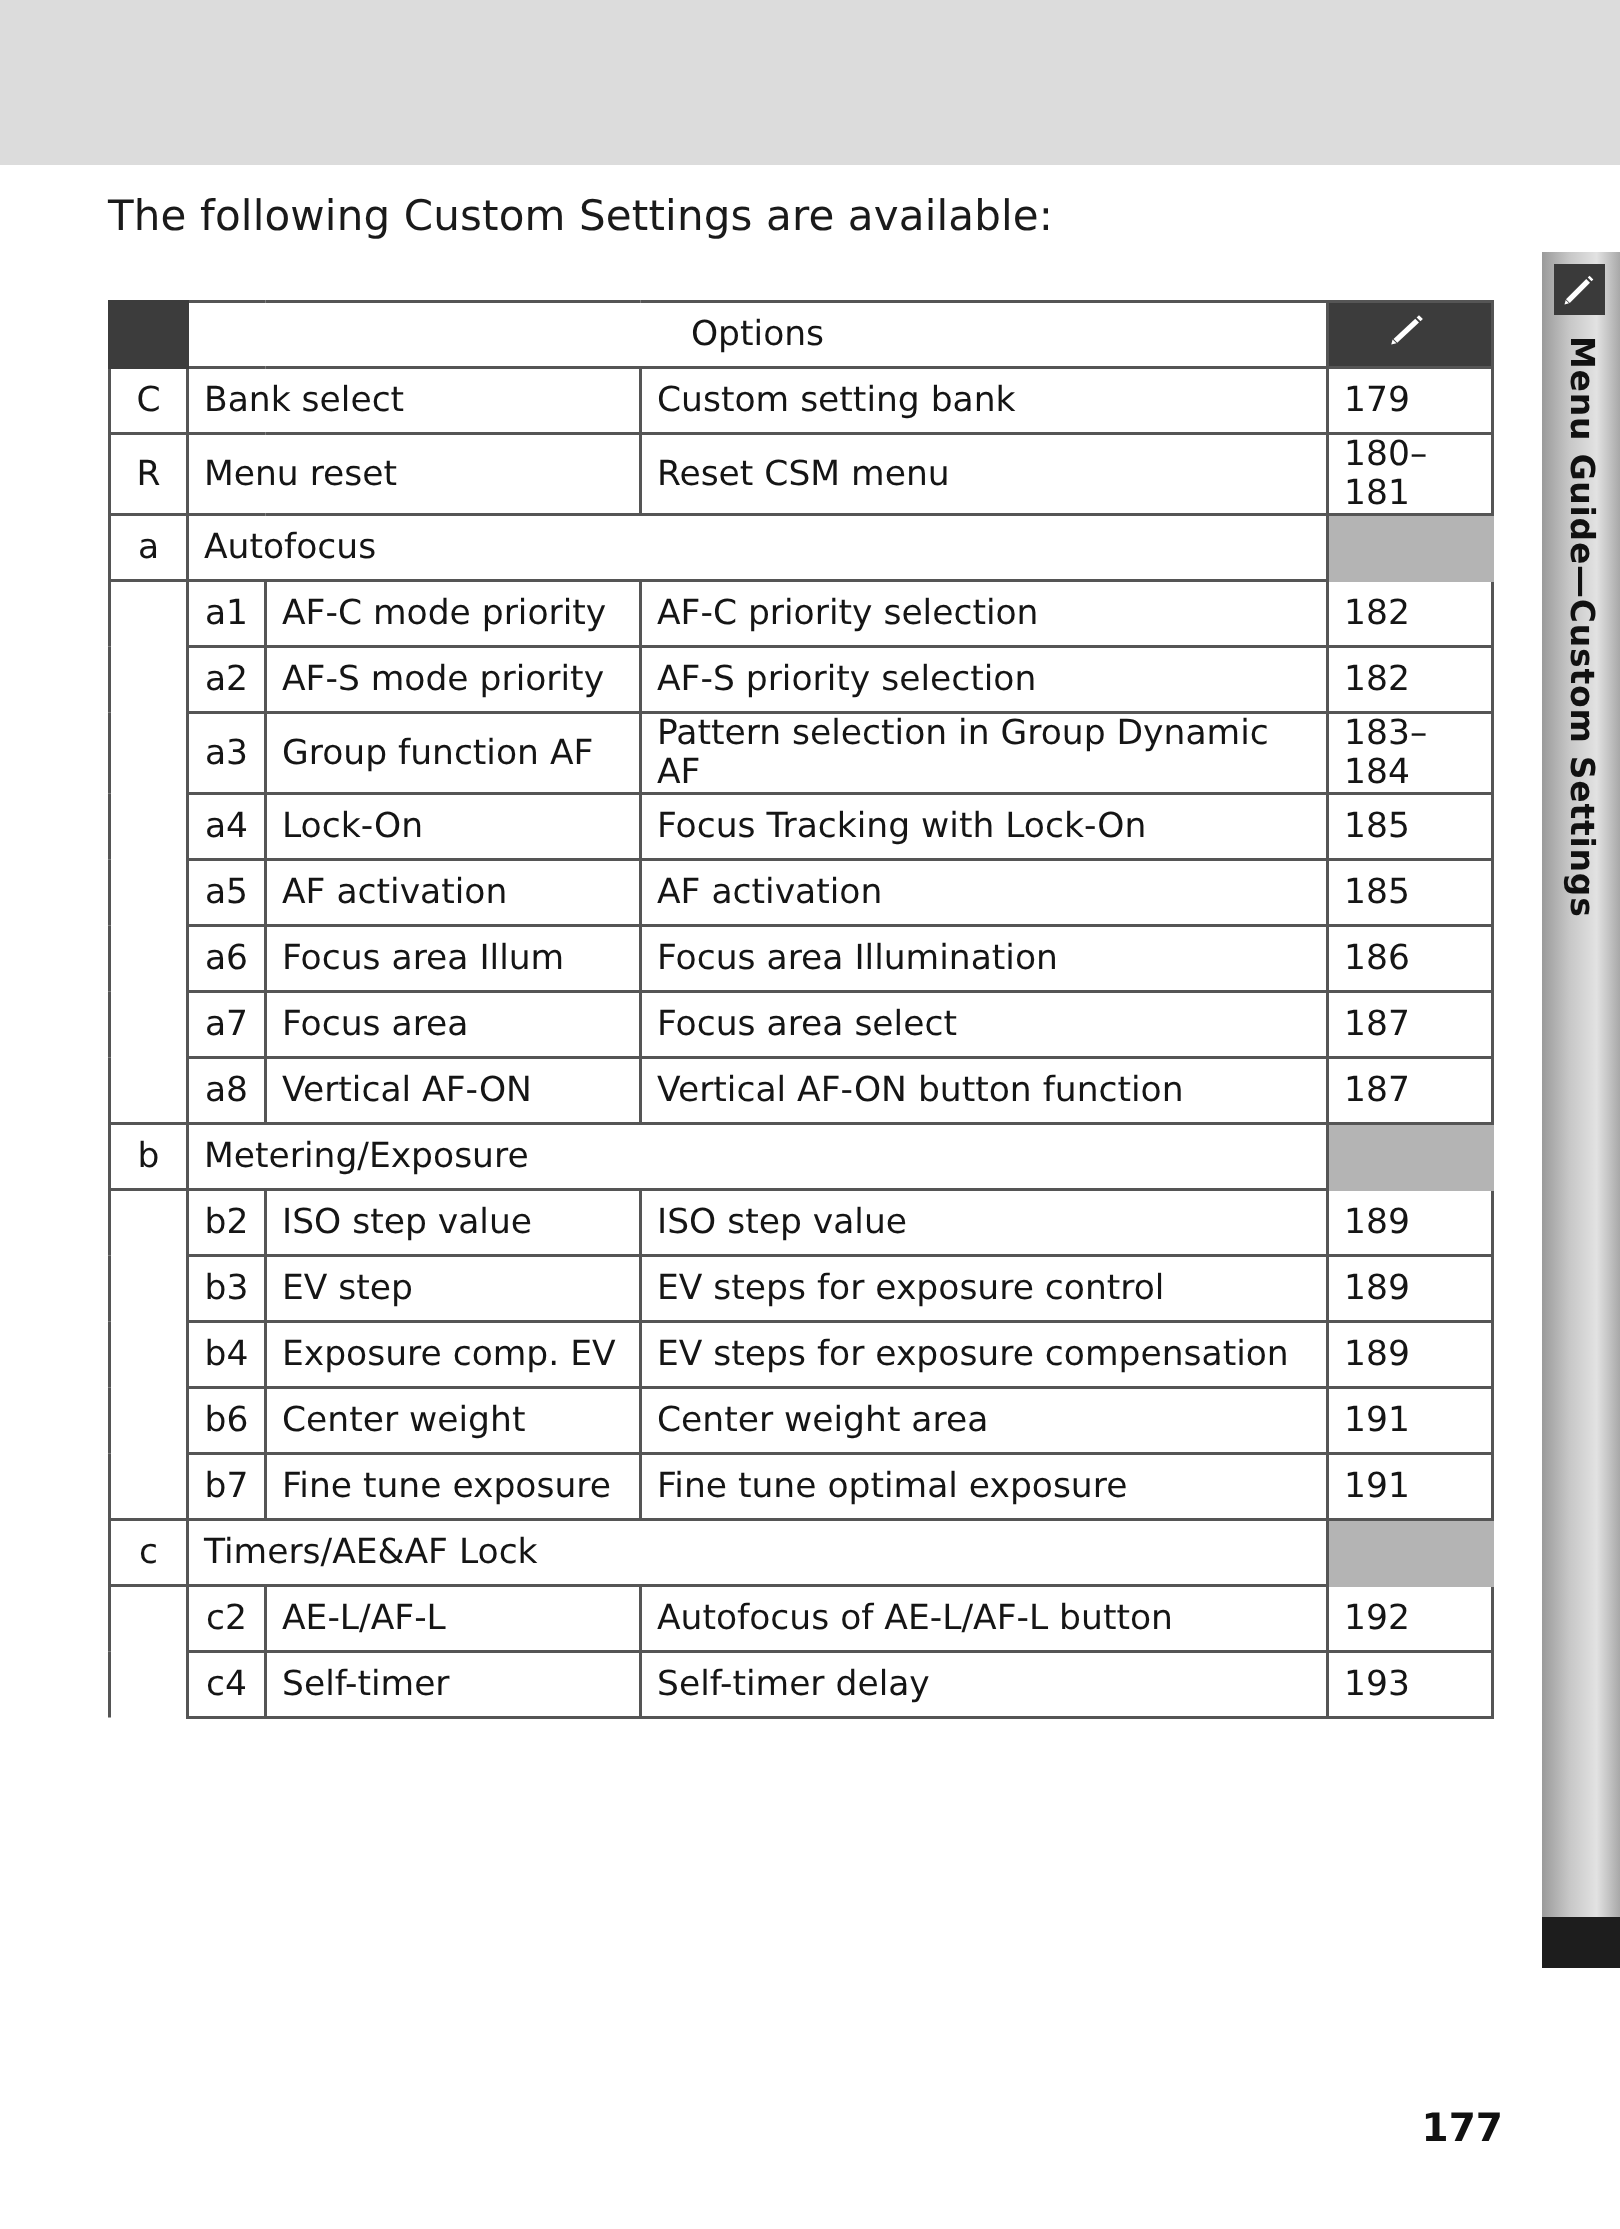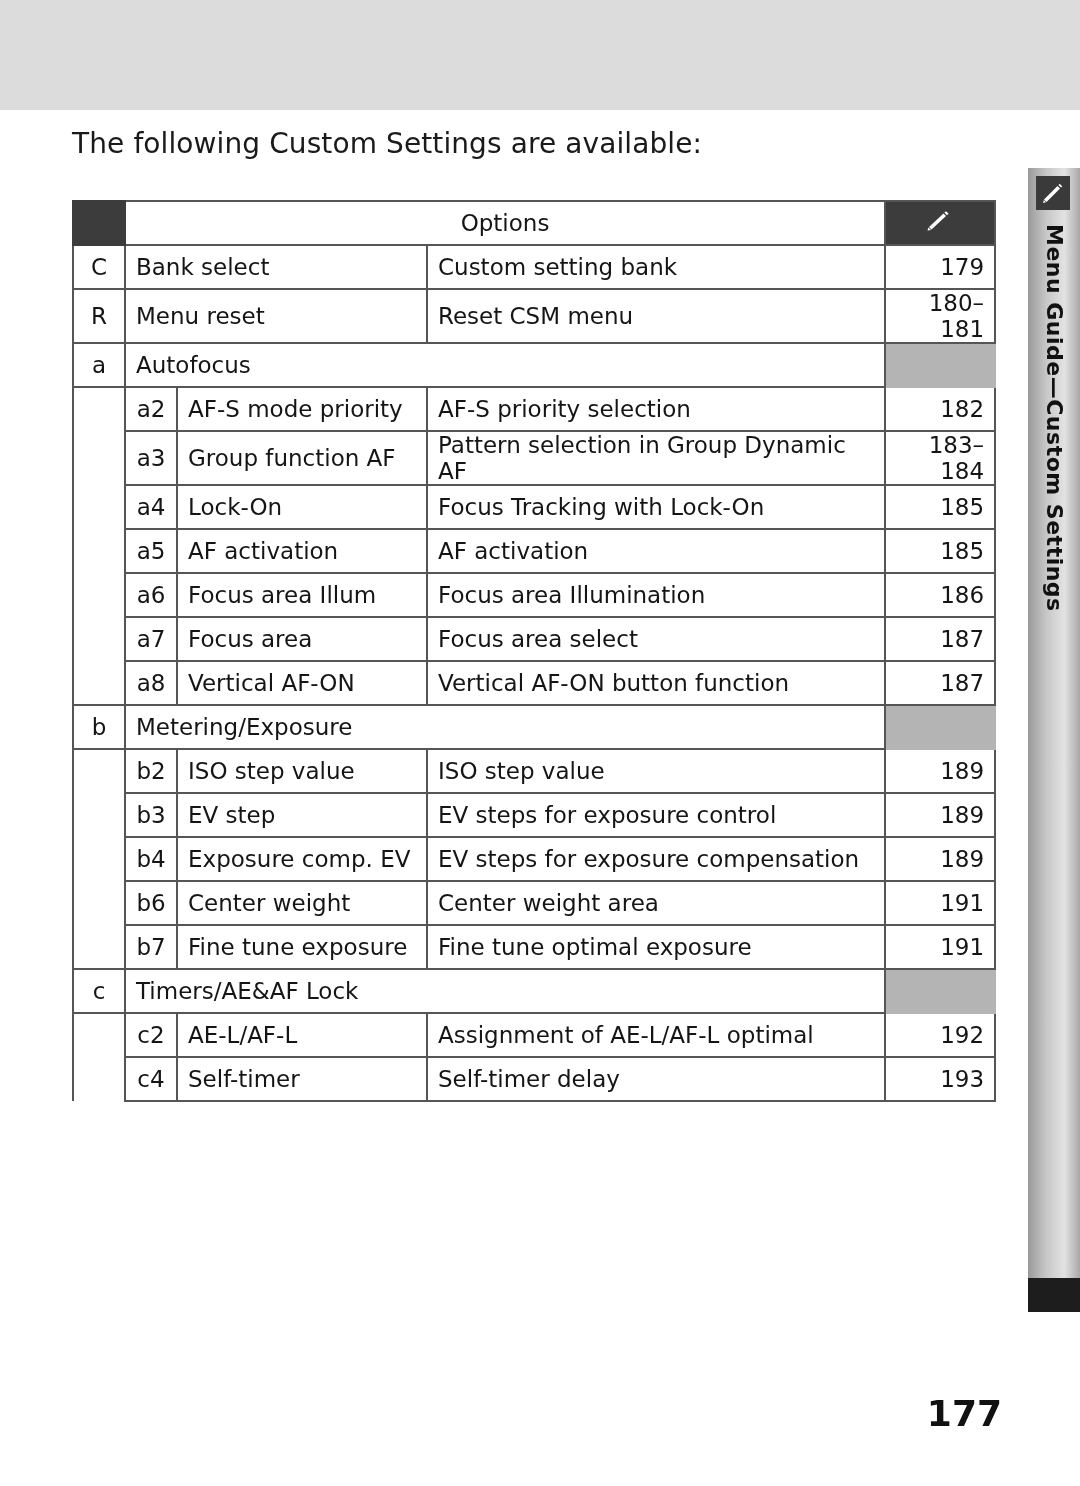--- a/index.html
+++ b/index.html
@@ -130,21 +130,21 @@
     background: #3c3c3c;
     text-align: center;
   }
   .pencil-glyph {
     display: inline-block;
     width: 30px;
     height: 22px;
     position: relative;
   }
   .row-shaded td { background: #e6e6e6; }
-  .page-cell { text-align: right; }
+  .page-cell { text-align: left; }
   .code-cell { text-align: center; }
   .sub-cell { text-align: center; }
   .group-row td {
     background: #e6e6e6;
   }
   .group-row td.group-letter {
     text-align: center;
   }
   .group-row td.group-blank {
     background: #b4b4b4;
@@ -153,21 +153,21 @@
   .hdr td.hdr-blankleft {
     background: #3c3c3c;
     border-color: #3c3c3c;
   }
 
   
   .page-number {
     position: absolute;
     right: 78px;
     bottom: 52px;
-    font-size: 36px;
+    font-size: 26px;
     font-weight: bold;
     color: #111;
   }
 </style>
 </head>
 <body>
 
 <div class="page">
 
   <div class="top-band"></div>
@@ -223,20 +223,27 @@
             <td>Reset CSM menu</td>
             <td class="page-cell">180–181</td>
           </tr>
           <tr class="group-row">
             <td class="group-letter">a</td>
             <td colspan="3">Autofocus</td>
             <td class="group-blank"></td>
           </tr>
           <tr class="table-row">
             <td class="code-cell" style="border-top: none; border-bottom: none;"></td>
+            <td class="sub-cell">a1</td>
+            <td>AF-C mode priority</td>
+            <td>AF-C priority selection</td>
+            <td class="page-cell">182</td>
+          </tr>
+          <tr class="table-row">
+            <td class="code-cell" style="border-top: none; border-bottom: none;"></td>
             <td class="sub-cell">a2</td>
             <td>AF-S mode priority</td>
             <td>AF-S priority selection</td>
             <td class="page-cell">182</td>
           </tr>
           <tr class="table-row">
             <td class="code-cell" style="border-top: none; border-bottom: none;"></td>
             <td class="sub-cell">a3</td>
             <td>Group function AF</td>
             <td>Pattern selection in Group Dynamic AF</td>
@@ -319,21 +326,21 @@
           </tr>
           <tr class="group-row">
             <td class="group-letter">c</td>
             <td colspan="3">Timers/AE&amp;AF Lock</td>
             <td class="group-blank"></td>
           </tr>
           <tr class="table-row">
             <td class="code-cell" style="border-top: none; border-bottom: none;"></td>
             <td class="sub-cell">c2</td>
             <td>AE-L/AF-L</td>
-            <td>Assignment of AE-L/AF-L optimal</td>
+            <td>Autofocus of AE-L/AF-L button</td>
             <td class="page-cell">192</td>
           </tr>
           <tr class="table-row">
             <td class="code-cell" style="border-top: none; border-bottom: none;"></td>
             <td class="sub-cell">c4</td>
             <td>Self-timer</td>
             <td>Self-timer delay</td>
             <td class="page-cell">193</td>
           </tr>
         </tbody>

